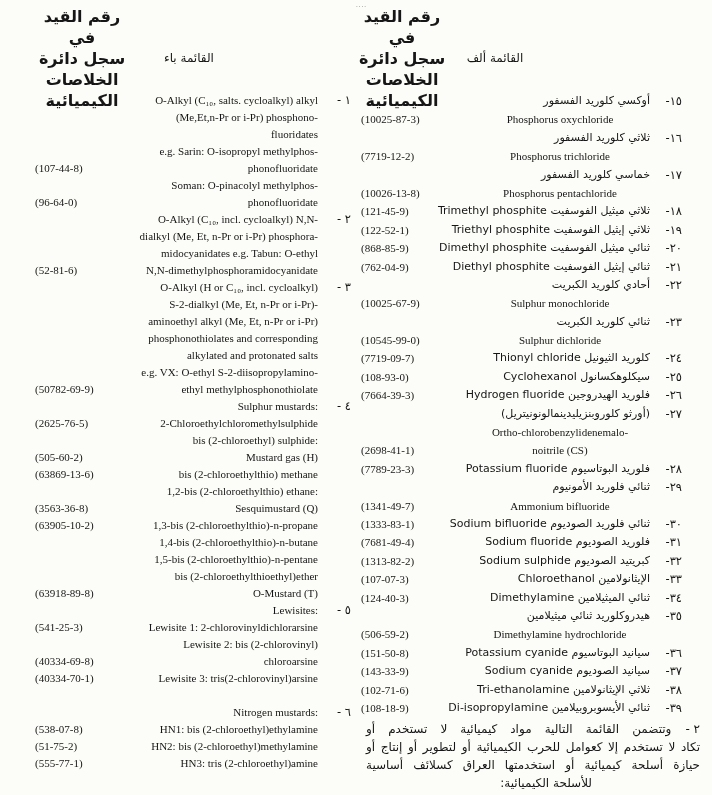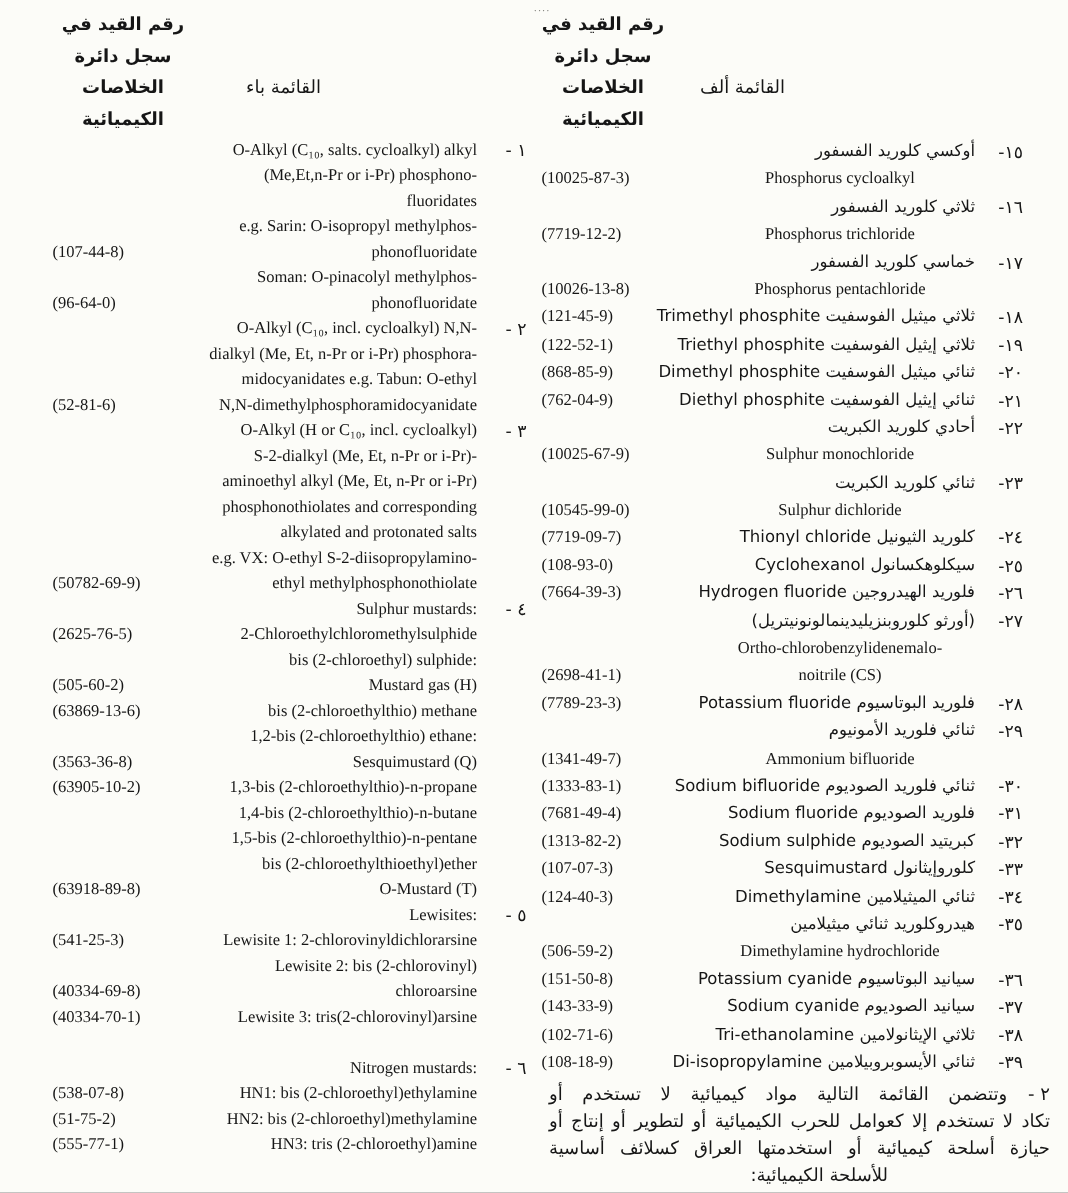--- a/index.html
+++ b/index.html
@@ -8,21 +8,21 @@
     background:#fcfcf8;color:#161616;
     font-family:"Liberation Serif","DejaVu Sans",serif;
   }
   .cols{display:flex;width:712px;}
   .col{width:356px;height:795px;position:relative;box-sizing:border-box;padding-top:92px;}
 
   
   .artifact{position:absolute;left:356px;top:1px;font-size:7px;letter-spacing:1px;color:#8a8a85;}
 
   
-  .reg-header{position:absolute;top:6px;text-align:center;font-size:12px;font-weight:bold;
+  .reg-header{position:absolute;top:6px;text-align:center;font-size:16px;font-weight:bold;
     line-height:21px;direction:rtl;font-family:"DejaVu Sans",sans-serif;}
   .col-a .reg-header{left:0;width:92px;}
   .col-b .reg-header{left:36px;width:92px;}
   .list-label{position:absolute;top:48px;text-align:center;font-size:12px;font-weight:normal;
     line-height:21px;direction:rtl;font-family:"DejaVu Sans",sans-serif;}
   .col-a .list-label{left:100px;width:78px;}
   .col-b .list-label{left:158px;width:62px;}
 
   
   .a-row{position:relative;height:18.4px;line-height:18.4px;font-size:11px;}
@@ -286,21 +286,21 @@
       </div>
       <div class="list-label">القائمة ألف</div>
       <div>
           <div class="a-row">
             <span class="cas"></span>
             <span class="txt txt-ar">أوكسي كلوريد الفسفور</span>
             <span class="num">١٥-</span>
           </div>
           <div class="a-row">
             <span class="cas">(10025-87-3)</span>
-            <span class="txt txt-en">Phosphorus cycloalkyl</span>
+            <span class="txt txt-en">Phosphorus oxychloride</span>
             <span class="num"></span>
           </div>
           <div class="a-row">
             <span class="cas"></span>
             <span class="txt txt-ar">ثلاثي كلوريد الفسفور</span>
             <span class="num">١٦-</span>
           </div>
           <div class="a-row">
             <span class="cas">(7719-12-2)</span>
             <span class="txt txt-en">Phosphorus trichloride</span>
@@ -411,21 +411,21 @@
             <span class="txt txt-ar">فلوريد الصوديوم Sodium fluoride</span>
             <span class="num">٣١-</span>
           </div>
           <div class="a-row">
             <span class="cas">(1313-82-2)</span>
             <span class="txt txt-ar">كبريتيد الصوديوم Sodium sulphide</span>
             <span class="num">٣٢-</span>
           </div>
           <div class="a-row">
             <span class="cas">(107-07-3)</span>
-            <span class="txt txt-ar">كلوروإيثانول Sesquimustard</span>
+            <span class="txt txt-ar">الإيثانولامين Chloroethanol</span>
             <span class="num">٣٣-</span>
           </div>
           <div class="a-row">
             <span class="cas">(124-40-3)</span>
             <span class="txt txt-ar">ثنائي الميثيلامين Dimethylamine</span>
             <span class="num">٣٤-</span>
           </div>
           <div class="a-row">
             <span class="cas"></span>
             <span class="txt txt-ar">هيدروكلوريد ثنائي ميثيلامين</span>

